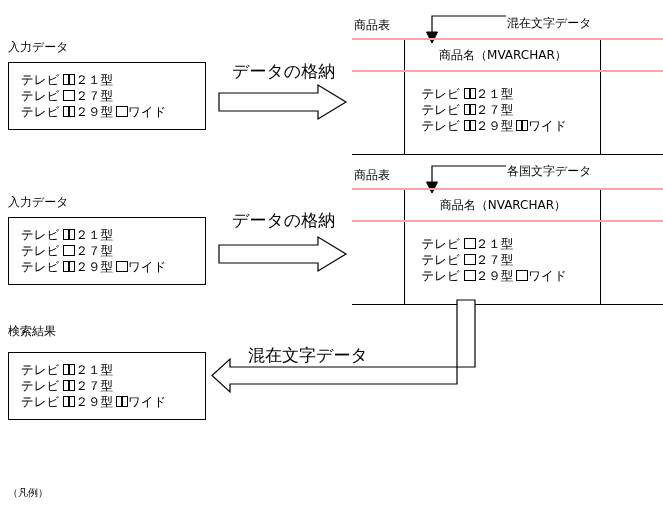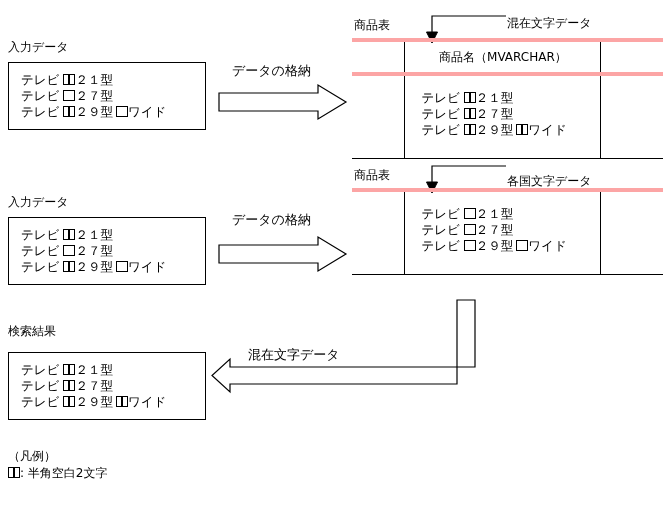--- a/index.html
+++ b/index.html
@@ -52,50 +52,51 @@
   .sp-half { width: 6px;  height: 11px; margin-right: 0px; }
   .sp-full { width: 12px; height: 11px; }
   .spgap { display:inline-block; width:4px; }
 
   
   .tbl {
     border-collapse: collapse;
     table-layout: fixed;
   }
   .tbl td {
-    border-top: 4px solid #fca5a5;
+    border-top: 2px solid #fca5a5;
     border-bottom: 0;
     padding: 4px;
     vertical-align: top;
   }
   .tbl .c-left   { width: 58px;  border-right: 1px solid #000; }
   .tbl .c-mid    { width: 196px; border-right: 1px solid #000; }
   .tbl .c-right  { width: 70px; }
   .tbl tr.hdr td { height: 22px; }
   .tbl tr.body td { height: 74px; border-bottom: 1px solid #000; }
   .tbl .hdr-text {
     font-size: 12px;
     line-height: 22px;
     text-align: center;
     white-space: pre;
   }
   .tbl .cell-rows { padding: 10px 0 0 12px; }
 
   
   .arrowlabel {
-    font-size: 13px;
+    font-size: 17px;
     line-height: 14px;
     white-space: pre;
   }
 
   
   .legend-line {
-    font-size: 12px;
+    font-size: 10px;
     line-height: 17px;
     white-space: pre;
+    margin-top: 36px;
   }
 
   svg { display: block; overflow: visible; }
 </style>
 </head>
 <body>
 
 <div class="abs label" style="left:8px; top:40px;">入力データ</div>
 
 <div class="abs databox" style="left:8px; top:62px; width:198px; height:68px;">
@@ -160,31 +161,38 @@
 
 <div class="abs arrowlabel" style="left:232px; top:213px;">データの格納</div>
 <div class="abs" style="left:218px; top:236px;">
   <svg width="130" height="36" viewBox="0 0 130 36">
     <path d="M1,9 L100,9 L100,1 L128,18 L100,35 L100,27 L1,27 Z" fill="#ffffff" stroke="#000000" stroke-width="1.2"></path>
   </svg>
 </div>
 
 <div class="abs label" style="left:354px; top:168px;">商品表</div>
 
-<div class="abs label" style="left:507px; top:174px;">各国文字データ</div>
+<div class="abs label" style="left:507px; top:164px;">各国文字データ</div>
 <div class="abs" style="left:430px; top:162px;">
   <svg width="80" height="34" viewBox="0 0 80 34">
     <path d="M76,4 L2,4 L2,20" fill="none" stroke="#000000" stroke-width="1.2"></path>
     <path d="M2,31 L-3.5,20 L7.5,20 Z" fill="#000000" stroke="#000000" stroke-width="1"></path>
   </svg>
 </div>
 
 <div class="abs" style="left:352px; top:188px;">
   <table class="tbl">
     <tbody>
+        <tr class="hdr">
+      <td class="c-left"></td>
+      <td class="c-mid">
+        <div class="hdr-text">商品名（NVARCHAR）</div>
+      </td>
+      <td class="c-right"></td>
+    </tr>
     <tr class="body">
       <td class="c-left"></td>
       <td class="c-mid">
         <div class="cell-rows">
               <div class="row"><span>テレビ</span><span class="spgap" style="width: 4px;"></span><span class="sp sp-full"></span><span>２１型</span></div>
               <div class="row"><span>テレビ</span><span class="spgap" style="width: 4px;"></span><span class="sp sp-full"></span><span>２７型</span></div>
               <div class="row"><span>テレビ</span><span class="spgap" style="width: 4px;"></span><span class="sp sp-full"></span><span>２９型</span><span class="spgap" style="width: 3px;"></span><span class="sp sp-full"></span><span>ワイド</span></div>
             </div>
       </td>
       <td class="c-right"></td>

